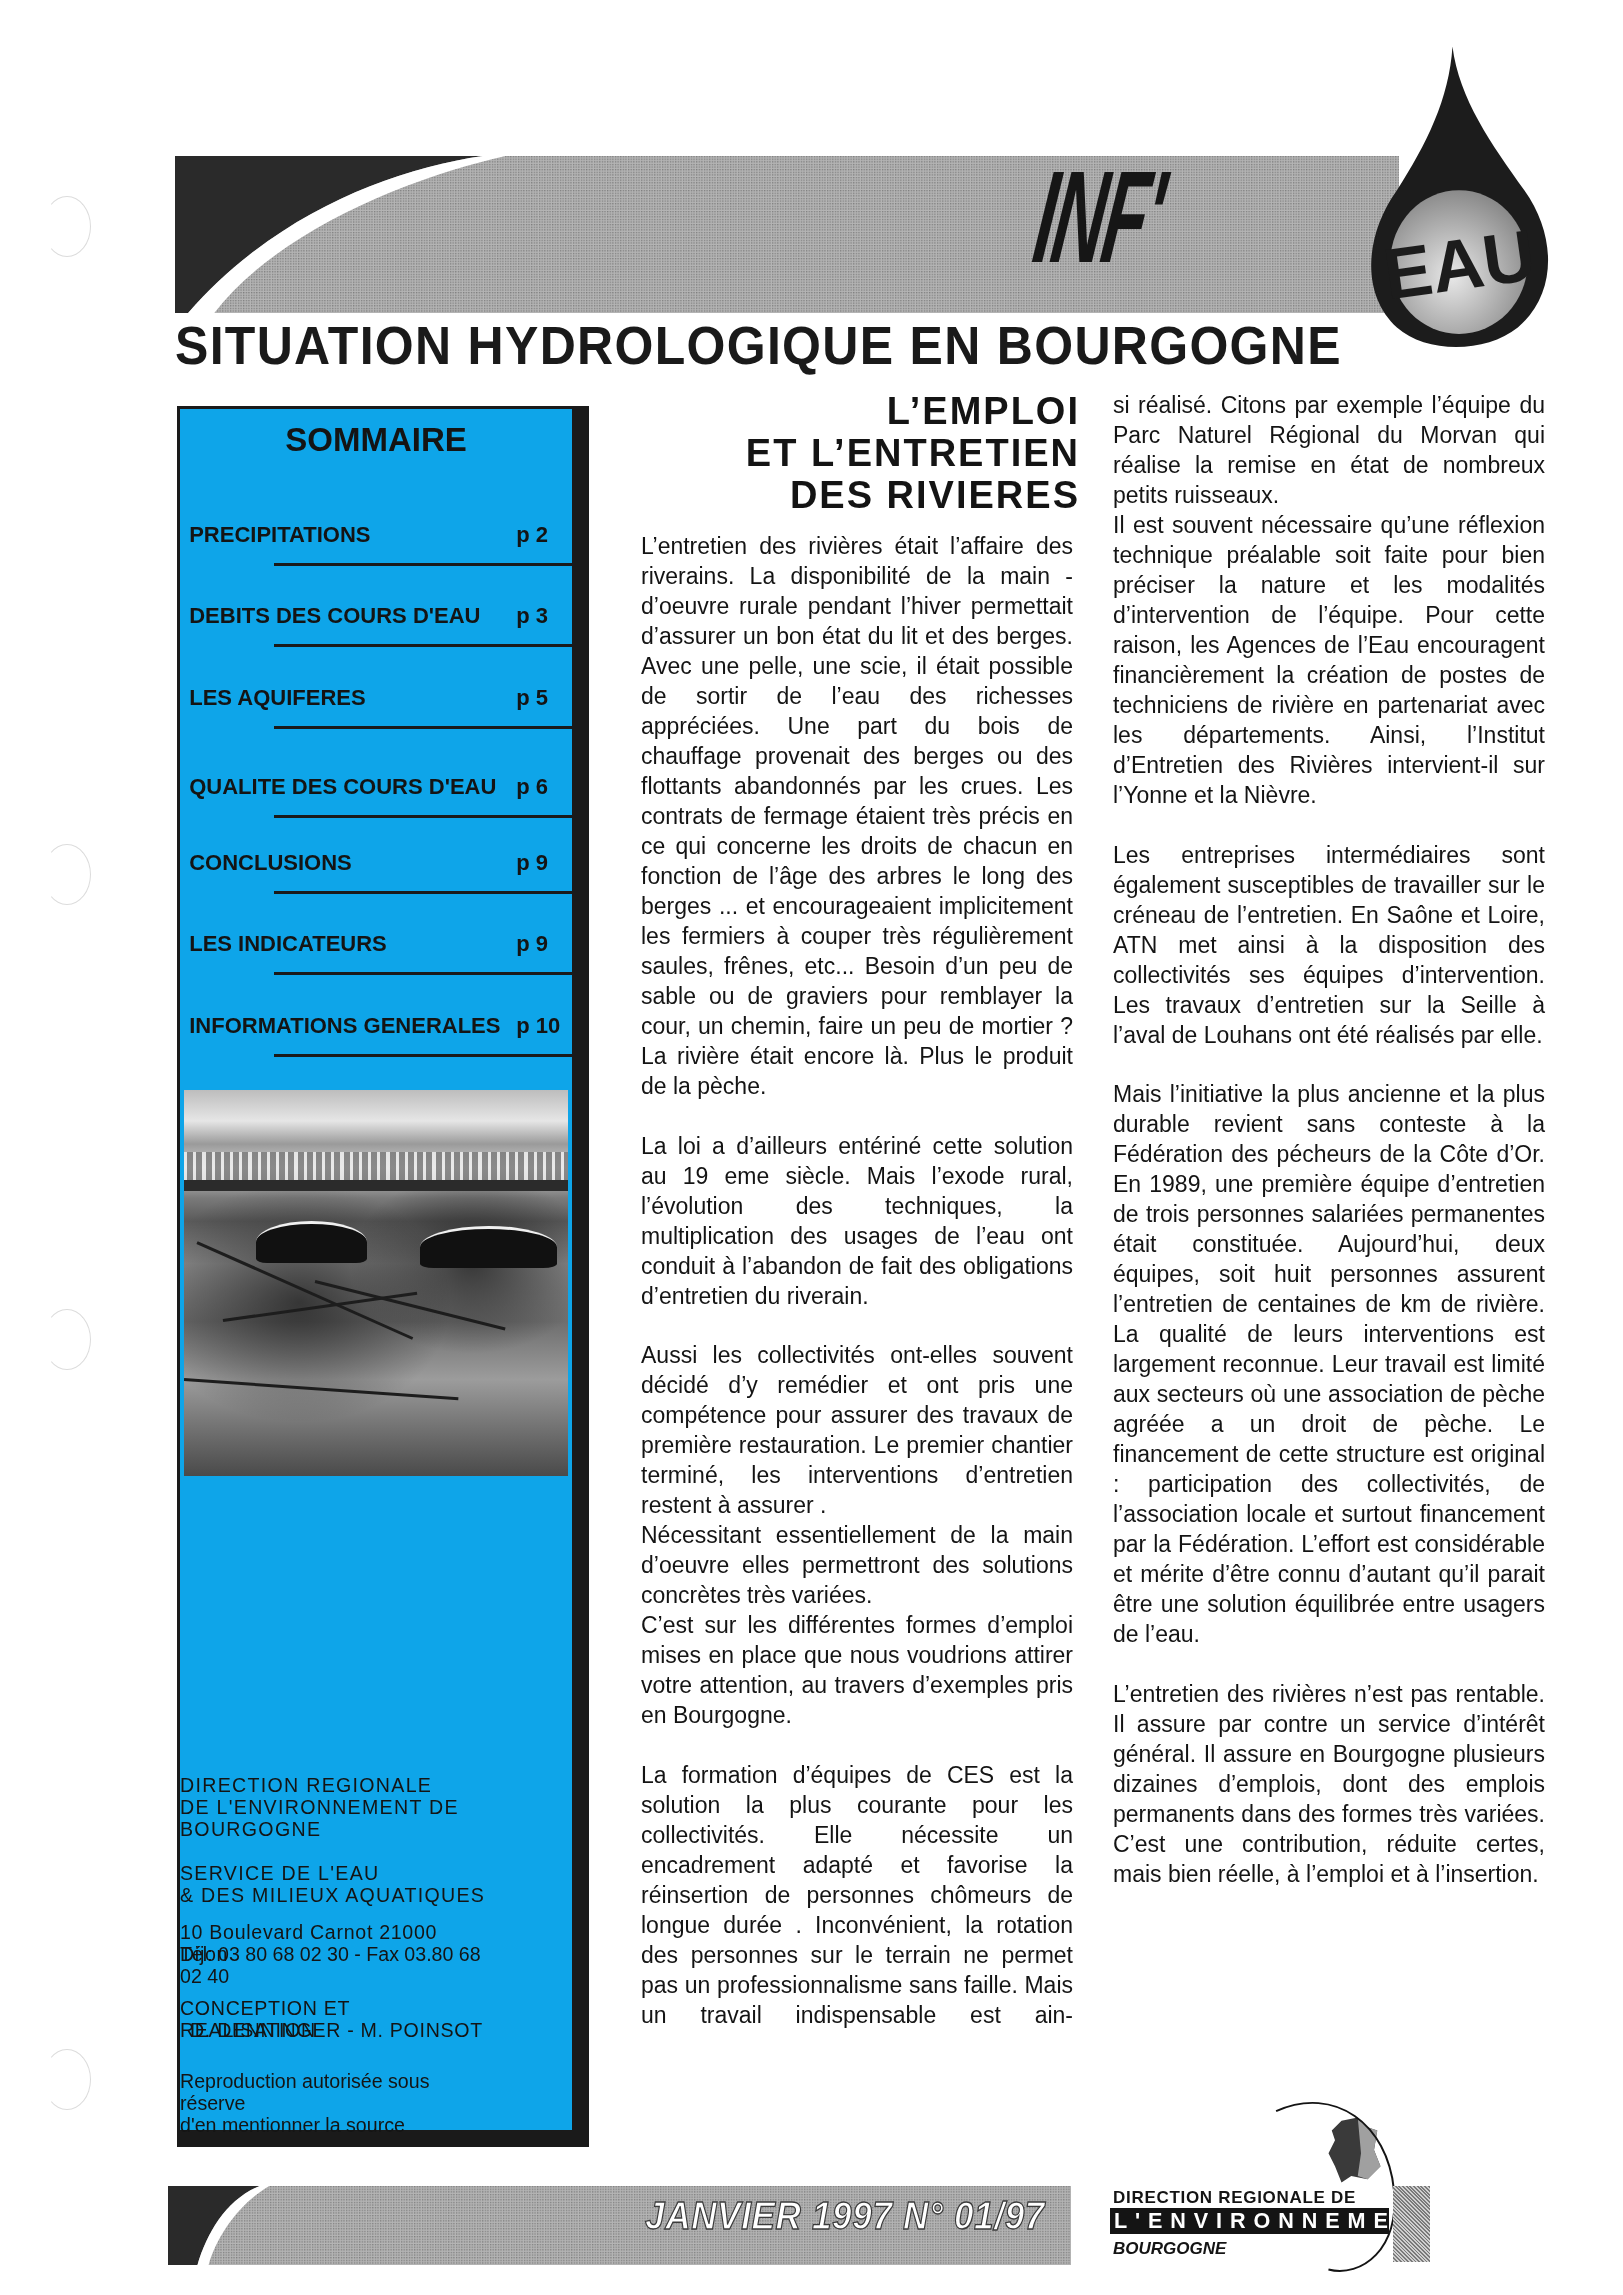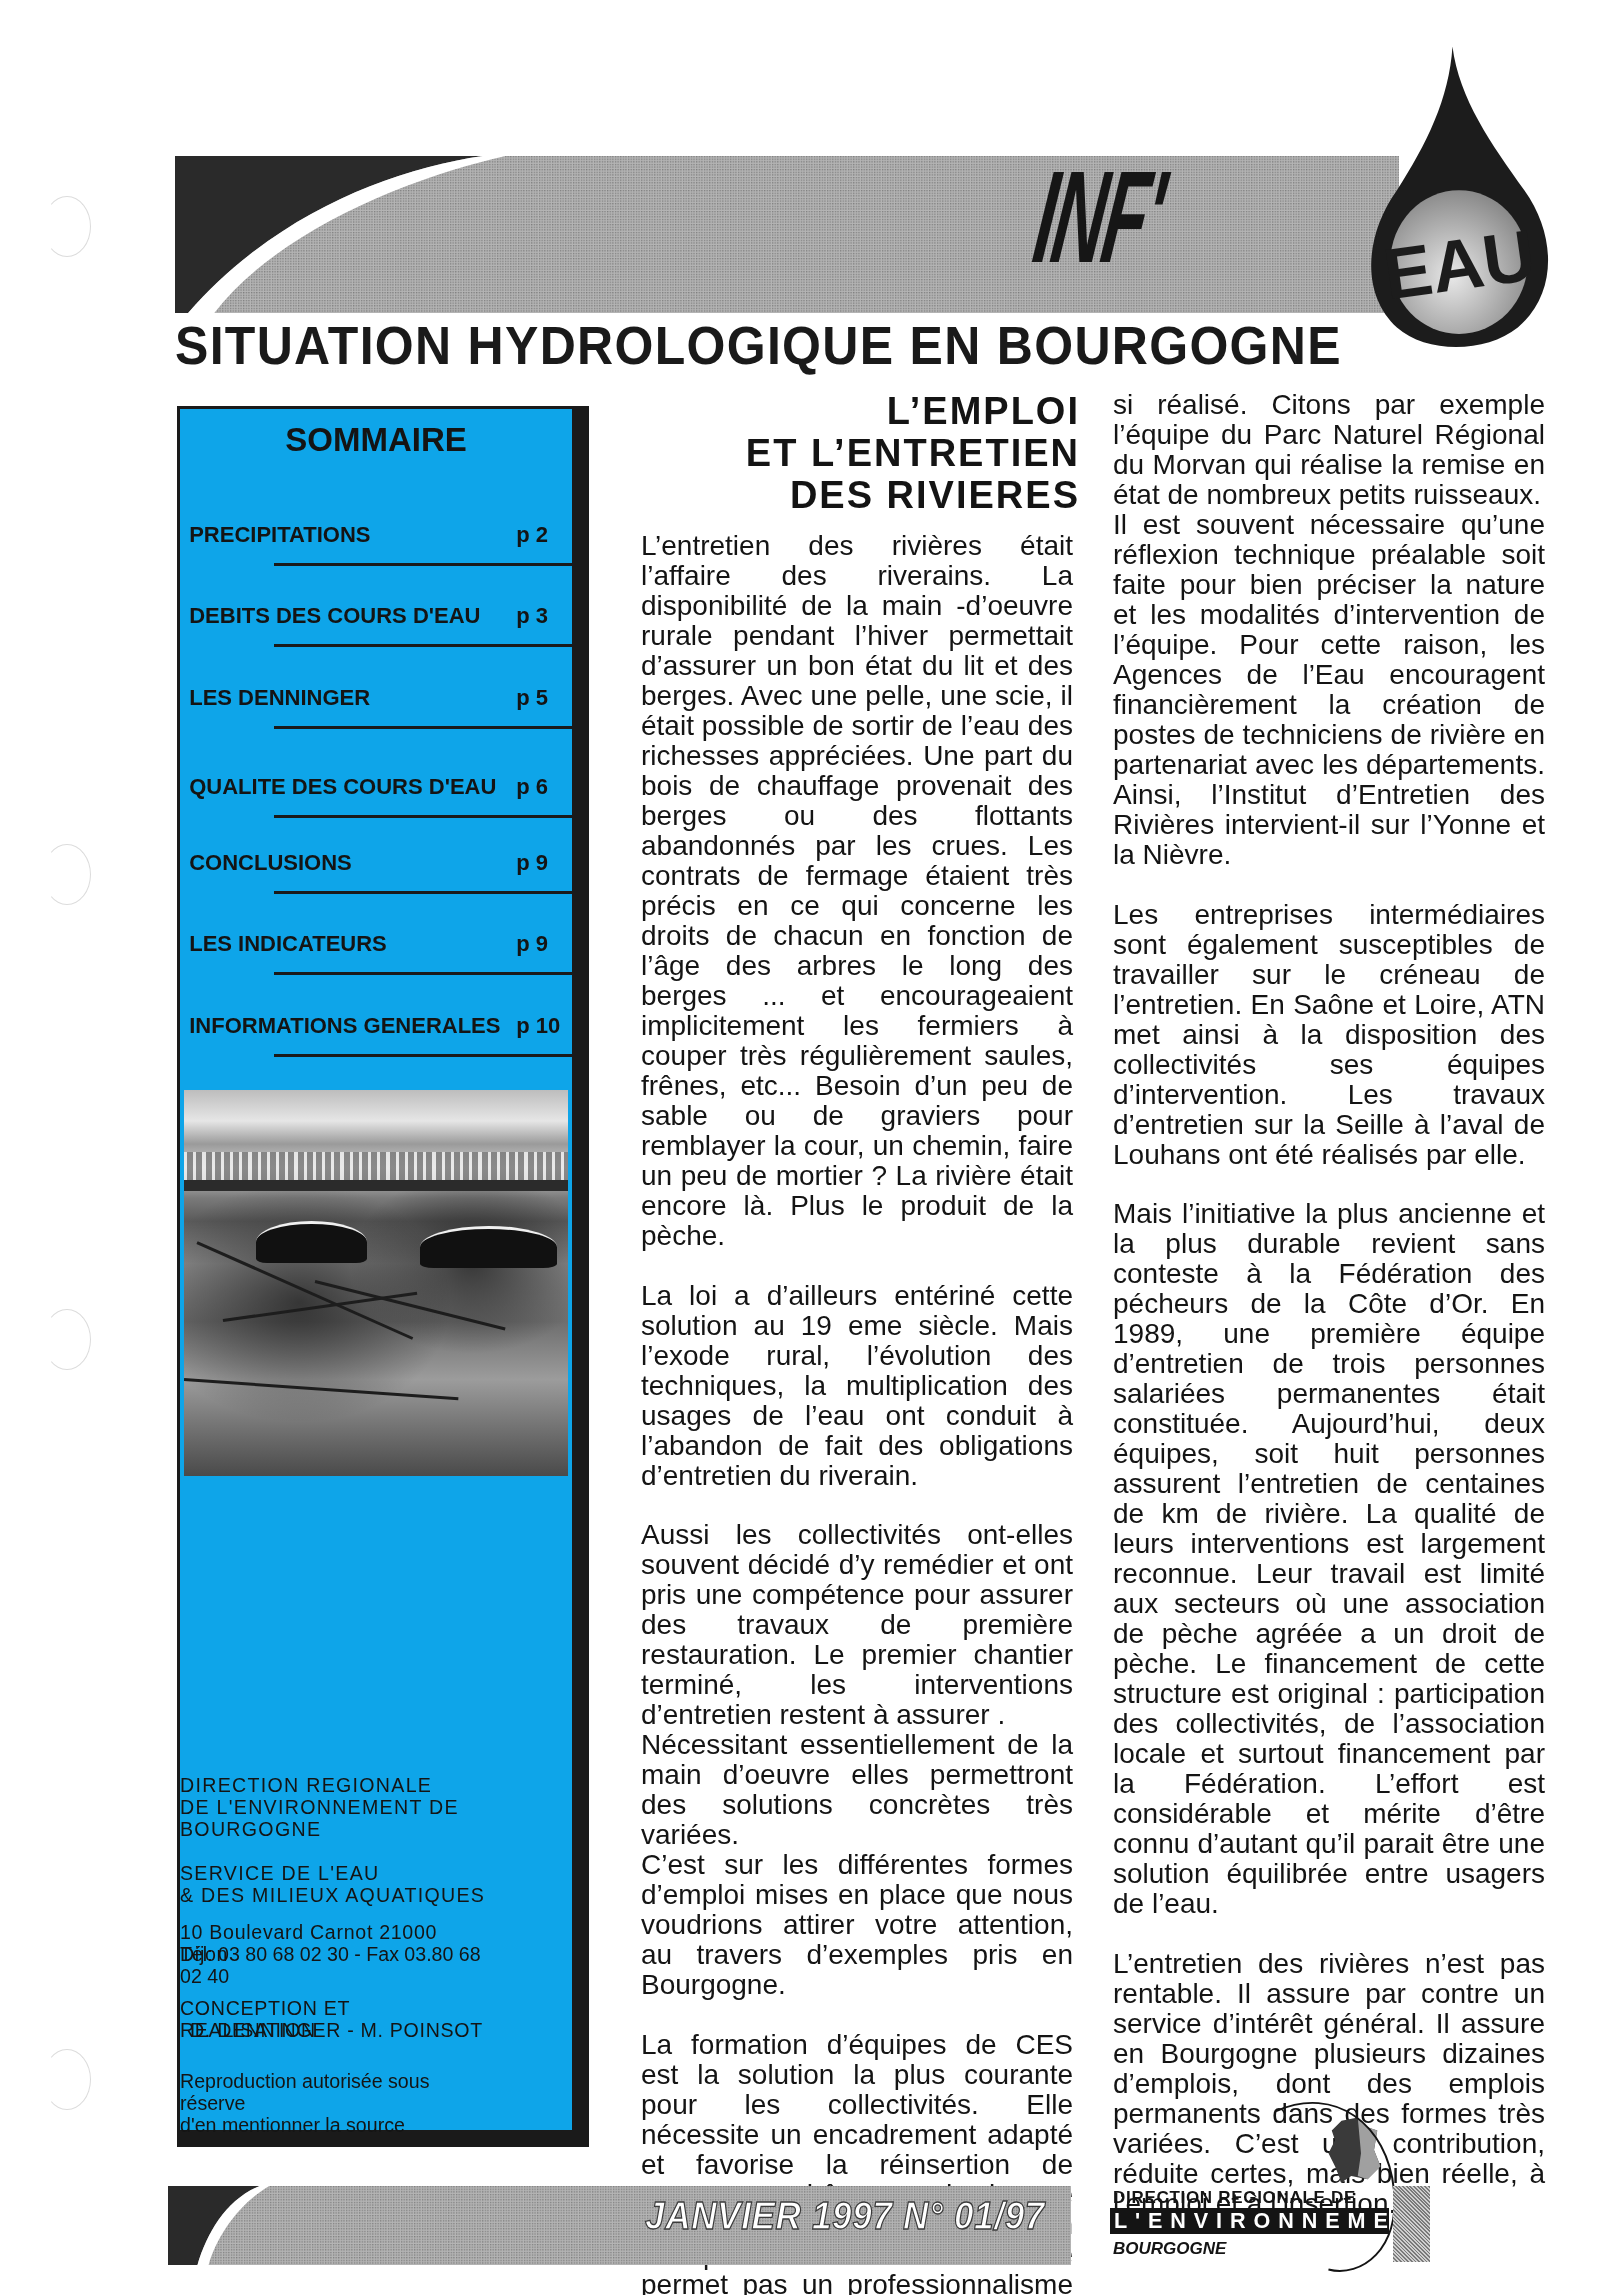--- a/index.html
+++ b/index.html
@@ -47,21 +47,21 @@
                  border-top: 3.9px solid #f0f0f0; }
   #photo .branch { position: absolute; height: 3.3px; background: #1d1d1d; transform-origin: left center; }
 
   .contact { position: absolute; left: 0; width: 310px; text-align: left; font-size: 19.6px;
              line-height: 22px; letter-spacing: 1.3px; white-space: pre-line; }
   #contact-address { letter-spacing: 0.7px; font-size: 19.6px; }
 
   
   #article-title { left: 628px; top: 390px; width: 452px; text-align: right; font-size: 38px;
                    font-weight: bold; line-height: 42px; letter-spacing: 2px; }
-  .col { position: absolute; font-size: 28px; line-height: 30px; color: #141414;
+  .col { position: absolute; font-size: 23px; line-height: 30px; color: #141414;
          text-align: justify; hyphens: none; }
   .col p { margin: 0 0 29.5px 0; }
   .col p.tight { margin-bottom: 0; }
   #col-mid { left: 641px; top: 531px; width: 432px; }
   #col-right { left: 1113px; top: 390px; width: 432px; }
 
   
   #footer-banner { left: 168px; top: 2186px; width: 903px; height: 79px; }
   #footer-issue { left: 645px; top: 2194px; font-size: 39px; font-weight: bold; font-style: italic;
                   color: #ffffff; letter-spacing: 0.7px; transform: scaleX(.9); transform-origin: left top;
@@ -115,21 +115,21 @@
     <span class="toc-label">PRECIPITATIONS</span>
     <span class="toc-page">p  2</span>
     <span class="toc-rule"></span>
   </div>
   <div class="toc-item" style="top:194px;">
     <span class="toc-label">DEBITS DES COURS D'EAU</span>
     <span class="toc-page">p  3</span>
     <span class="toc-rule"></span>
   </div>
   <div class="toc-item" style="top:276px;">
-    <span class="toc-label">LES DENNINGER</span>
+    <span class="toc-label">LES AQUIFERES</span>
     <span class="toc-page">p  5</span>
     <span class="toc-rule"></span>
   </div>
   <div class="toc-item" style="top:359px;margin-top:6px;">
     <span class="toc-label">QUALITE DES COURS D'EAU</span>
     <span class="toc-page">p  6</span>
     <span class="toc-rule"></span>
   </div>
   <div class="toc-item" style="top:441px;">
     <span class="toc-label">CONCLUSIONS</span>

